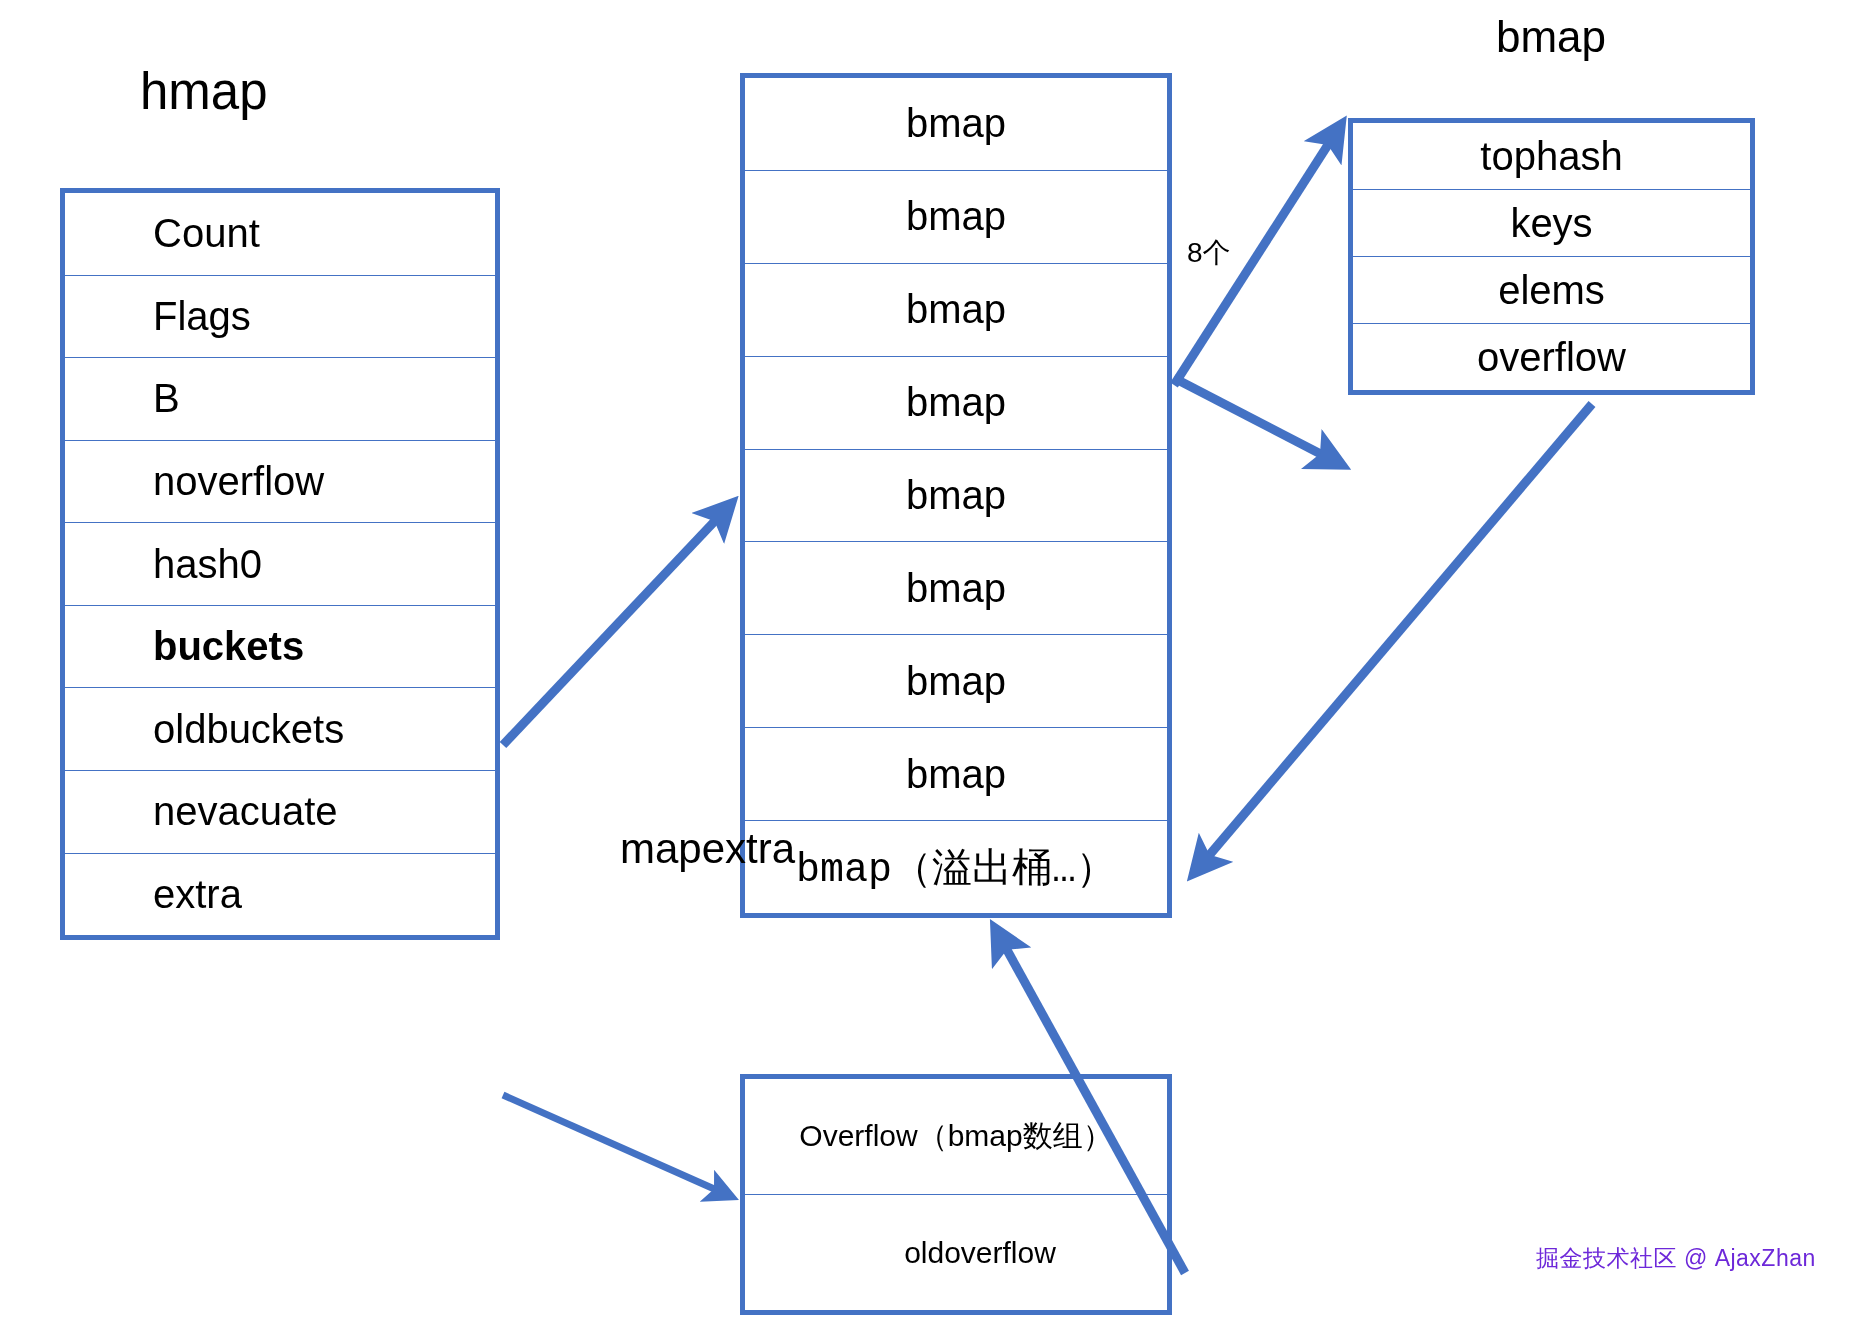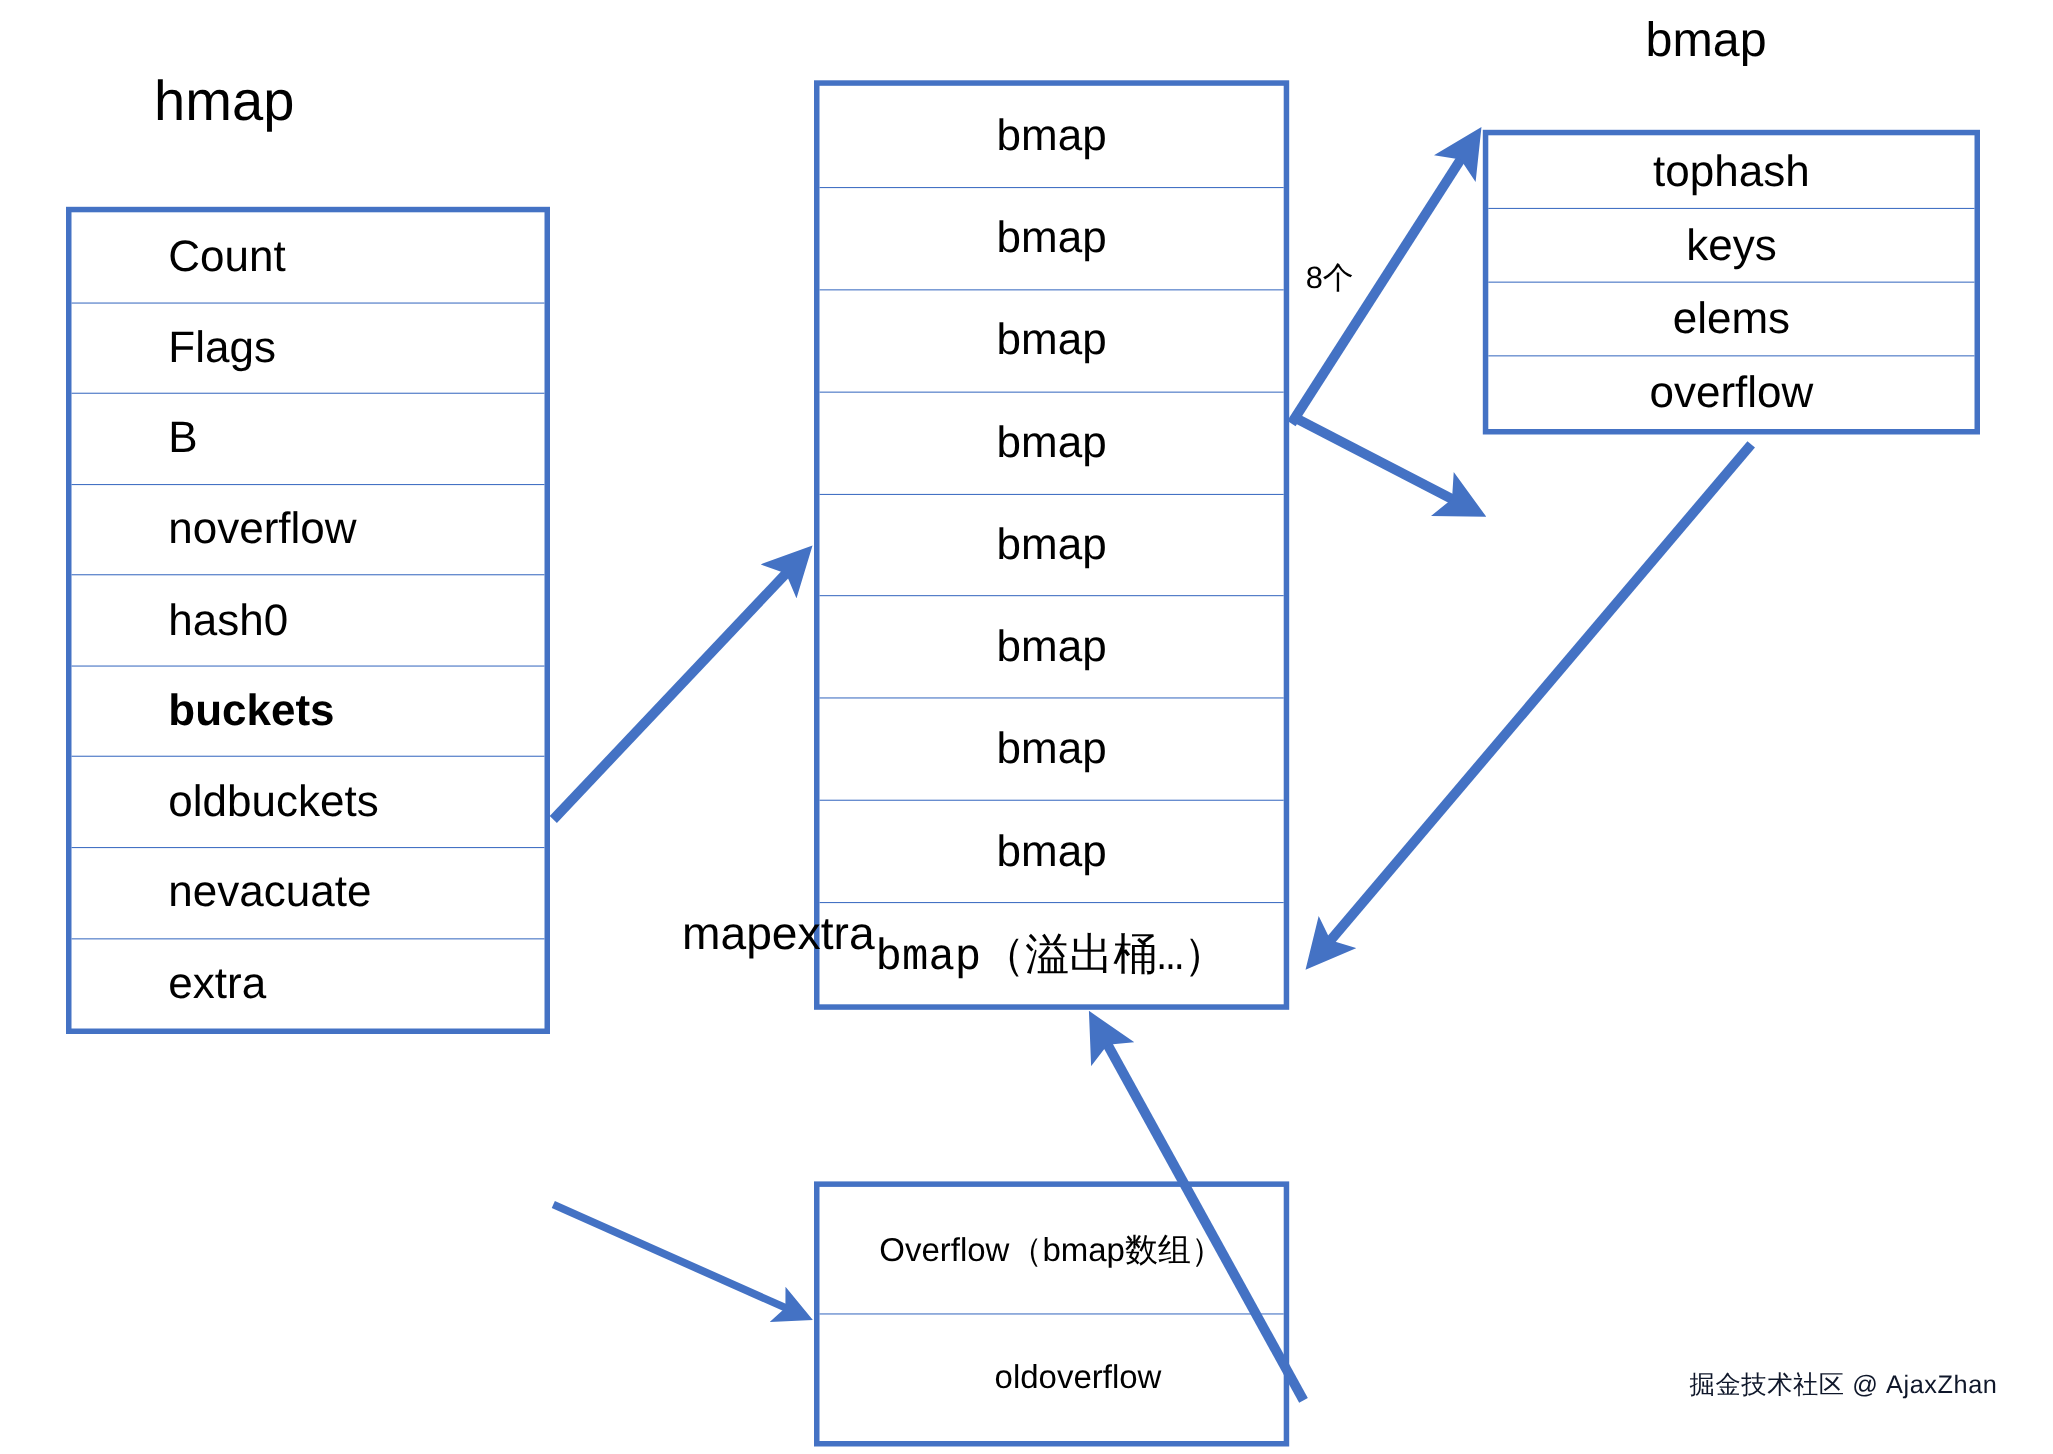--- a/index.html
+++ b/index.html
@@ -81,21 +81,21 @@
 
   
   #bmap-caption {
     left: 1496px;
     top: 12px;
     font-size: 44px;
   }
   #bmap-box {
     left: 1348px;
     top: 118px;
-    width: 452px;
+    width: 407px;
     height: 277px;
   }
   #bmap-box .row {
     font-size: 40px;
   }
 
   
   #mapextra-caption {
     left: 620px;
     top: 825px;
@@ -116,21 +116,21 @@
     left: 1187px;
     top: 234px;
     font-size: 28px;
   }
 
   
   #watermark {
     left: 1536px;
     top: 1243px;
     font-size: 23px;
-    color: #0f172a;
+    color: #6d28d9;
     letter-spacing: 0.5px;
   }
 
   #arrow-layer {
     position: absolute;
     left: 0;
     top: 0;
     width: 1866px;
     height: 1322px;
     pointer-events: none;

